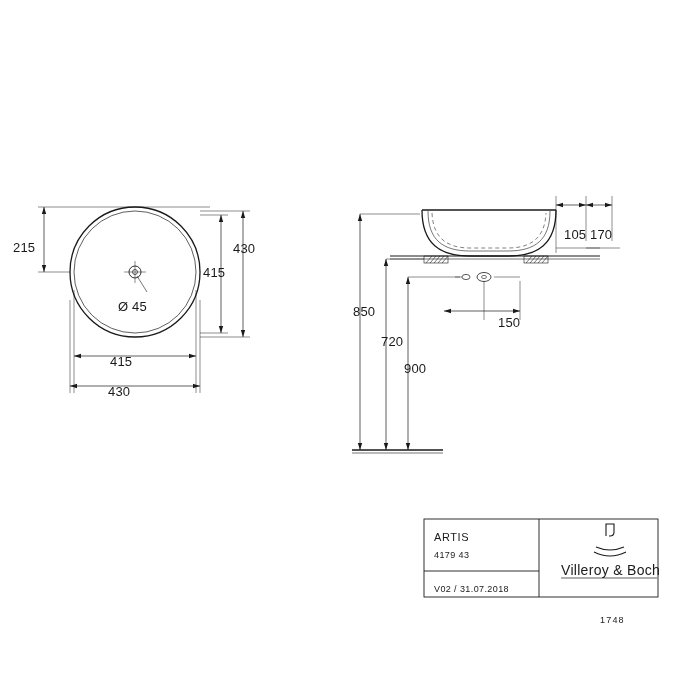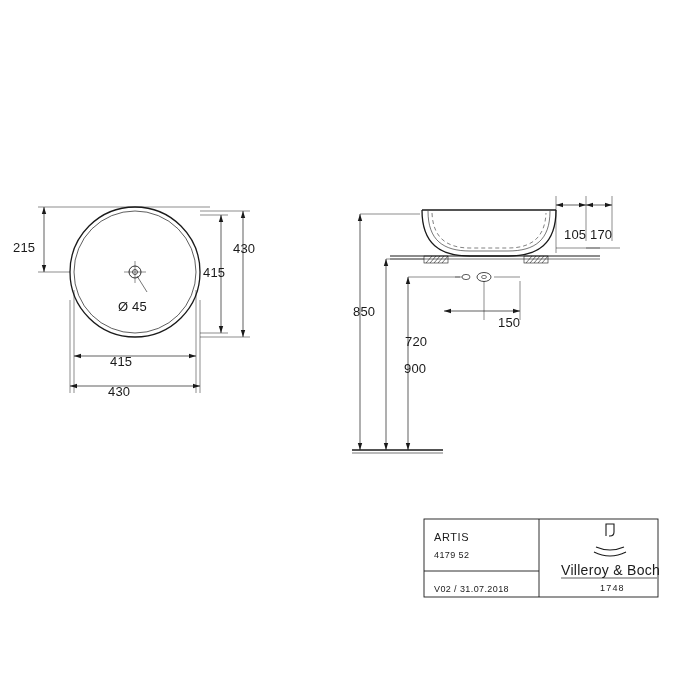--- a/index.html
+++ b/index.html
@@ -176,23 +176,23 @@
   <div class="lbl dim-lbl" style="left:13px; top:241px;">215</div>
   <div class="lbl dim-lbl" style="left:233px; top:242px;">430</div>
   <div class="lbl dim-lbl" style="left:203px; top:266px;">415</div>
   <div class="lbl dim-lbl" style="left:118px; top:300px;">Ø 45</div>
   <div class="lbl dim-lbl" style="left:110px; top:355px;">415</div>
   <div class="lbl dim-lbl" style="left:108px; top:385px;">430</div>
 
   <div class="lbl dim-lbl" style="left:564px; top:228px;">105</div>
   <div class="lbl dim-lbl" style="left:590px; top:228px;">170</div>
   <div class="lbl dim-lbl" style="left:353px; top:305px;">850</div>
-  <div class="lbl dim-lbl" style="left:381px; top:335px;margin-left:24px;">720</div>
+  <div class="lbl dim-lbl" style="left:381px; top:335px;">720</div>
   <div class="lbl dim-lbl" style="left:404px; top:362px;">900</div>
   <div class="lbl dim-lbl" style="left:462px; top:316px;margin-left:36px;">150</div>
 
   <div class="lbl title-main" style="left:434px; top:532px;">ARTIS</div>
-  <div class="lbl title-sub" style="left:434px; top:551px;">4179 52</div>
+  <div class="lbl title-sub" style="left:434px; top:551px;">4179 43</div>
   <div class="lbl title-sub" style="left:434px; top:585px;">V02 / 31.07.2018</div>
   <div class="lbl brand-name" style="left:561px; top:563px;">Villeroy &amp; Boch</div>
-  <div class="lbl brand-year" style="left:600px; top:584px;">1748</div>
+  <div class="lbl brand-year" style="left:600px; top:616px;">1748</div>
 
 </div>
 
 </body></html>

